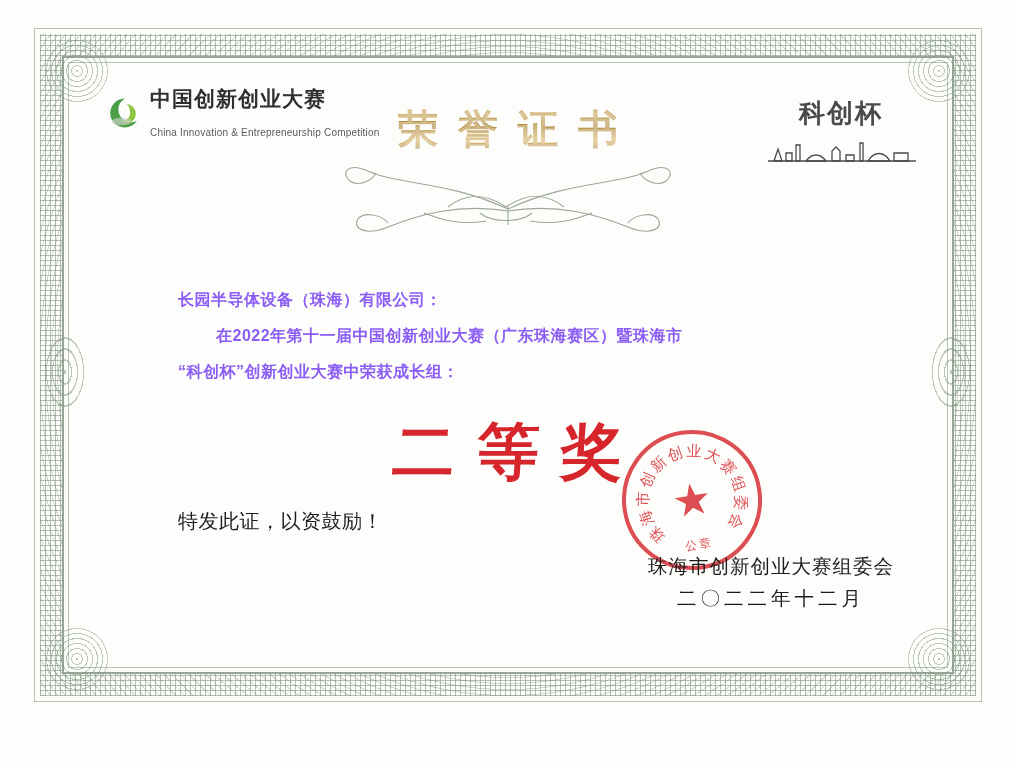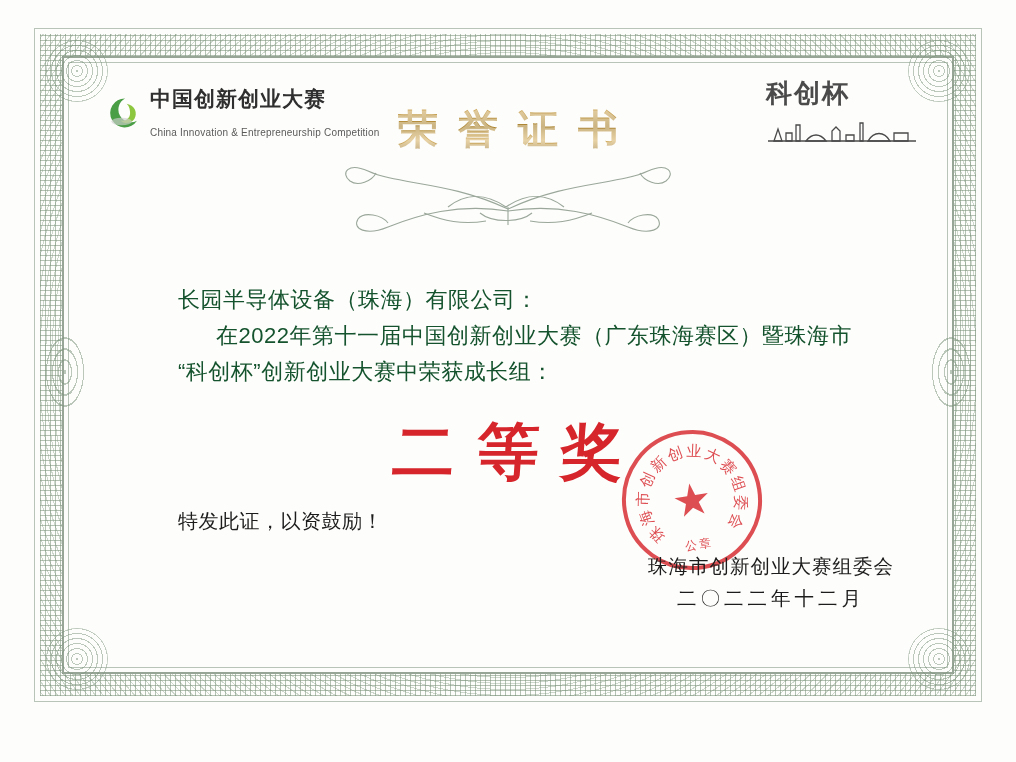--- a/index.html
+++ b/index.html
@@ -133,23 +133,23 @@
   .logo-text-en {
     font-size: 10px;
     color: #5a5a5a;
     letter-spacing: 0.2px;
     margin-top: 17px;
   }
 
   .logo-right {
     position: absolute;
     right: 30px;
-    top: 12px;
+    top: 32px;
     width: 150px;
-    text-align: left;
+    text-align: center;
   }
   .logo-right-cn {
     font-size: 26px;
     color: #4a4a4a;
     font-family: "DejaVu Serif", serif;
     font-weight: bold;
     letter-spacing: 2px;
   }
   .skyline {
     margin-top: 2px;
@@ -182,24 +182,25 @@
     margin: -6px auto 0;
     display: block;
   }
 
   
   .body-text {
     position: absolute;
     left: 108px;
     right: 60px;
     top: 218px;
-    color: #14532d;
-    font-size: 22px;
+    color: #8b5cf6;
+    font-size: 16px;
     line-height: 36px;
     letter-spacing: 0.5px;
+    font-weight: bold;
   }
   .line-indent { text-indent: 38px; }
 
   .award {
     position: absolute;
     left: 0;
     right: 0;
     top: 346px;
     text-align: center;
     color: #d6262c;

